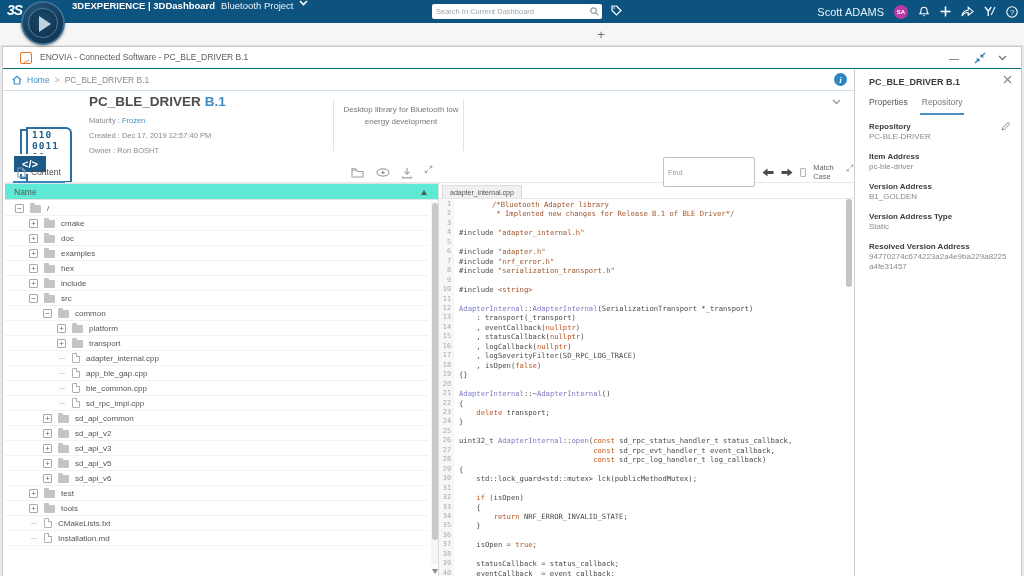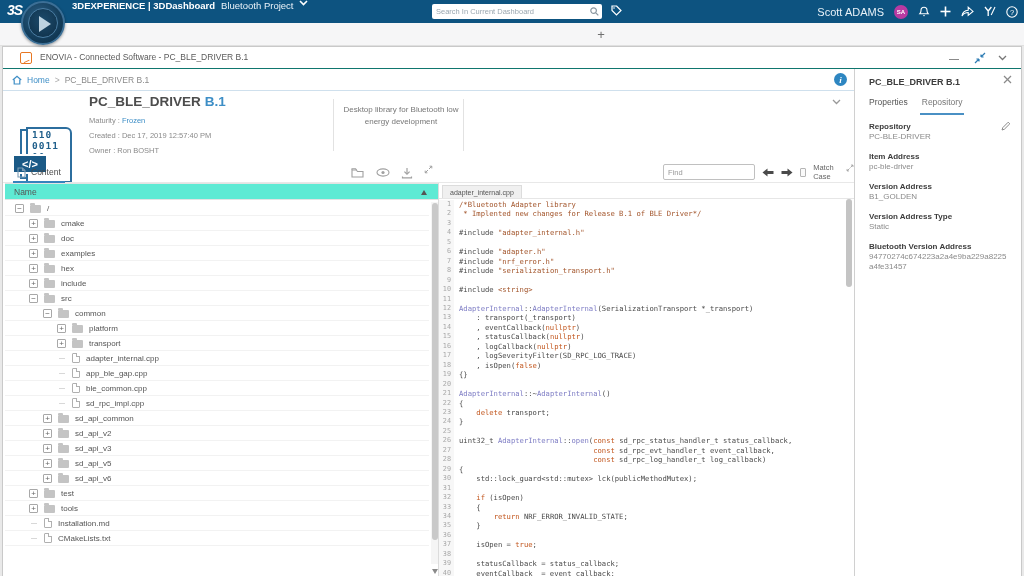--- a/index.html
+++ b/index.html
@@ -97,21 +97,21 @@
   .ih-chev{position:absolute;right:13px;top:8px;}
 
   
   .ctoolbar{position:absolute;left:0;top:92px;right:0;height:22px;border-bottom:1px solid #e8e8e8;}
   .content-tab{position:absolute;left:10px;top:0;height:22px;display:flex;align-items:center;gap:5px;
     padding:0 4px;}
   .content-tab .underline{position:absolute;left:0;right:0;bottom:0;height:2px;background:var(--accent);}
   .content-tab-label{font-size:8.5px;color:#4a4a4a;}
   .treetools{position:absolute;left:348px;top:4px;display:flex;gap:11px;align-items:center;}
   .findbar{position:absolute;left:660px;top:0;right:0;height:22px;display:flex;align-items:center;gap:7px;}
-  .findbar input{width:92px;height:16px;border:1px solid #c0c0c0;border-radius:2px;font-size:7.5px;
+  .findbar input{width:92px;height:30px;border:1px solid #c0c0c0;border-radius:2px;font-size:7.5px;
     padding:0 4px;color:#555;outline:none;font-family:"Liberation Sans",sans-serif;}
   .findbar input::placeholder{color:#999;}
   .cbx{width:9px;height:9px;border:1px solid #b5b5b5;border-radius:1px;background:#fafafa;}
   .matchcase{font-size:7.5px;color:#666;}
   .mini-exp{margin-left:2px;margin-bottom:8px;}
 
   
   .workspace{position:absolute;left:0;top:114px;right:0;bottom:0;}
   .tree-pane{position:absolute;left:2px;top:0;width:433px;bottom:0;}
   .tree-header{position:absolute;left:0;top:0;right:0;height:17px;border-top:1px solid #e3e3e3;
@@ -142,21 +142,21 @@
   .code-tab{position:absolute;left:3px;top:2px;height:13px;padding:0 7px;background:#f0f0f0;
     border:1px solid #dcdcdc;border-bottom:none;font-size:7px;color:#555;display:flex;align-items:center;}
   .code-area{position:absolute;left:0;top:15px;right:0;bottom:0;background:#fff;
     border-top:1px solid #e6e6e6;}
   .gutter{position:absolute;left:0;top:1px;width:15px;bottom:0;background:#f7f7f7;text-align:right;
     padding-right:3px;font-family:"DejaVu Sans Mono",monospace;font-size:6.8px;color:#a8a8a8;
     line-height:9.45px;}
   .clines{position:absolute;left:15px;top:1px;right:8px;bottom:0;padding-left:5px;
     font-family:"DejaVu Sans Mono",monospace;font-size:7.2px;color:#4a4a4a;line-height:9.45px;
     white-space:pre;overflow:hidden;}
-  .cln .c{color:#a2542a;}
+  .cln .c{color:#a2542a;margin-left:33px;}
   .cln .s{color:#a2542a;}
   .cln .k{color:#c2571f;}
   .cln .cls{color:#7d7cc4;}
   .code-scroll{position:absolute;right:1px;top:16px;width:7px;bottom:2px;}
   .code-thumb{position:absolute;left:0;top:0;width:6px;height:88px;background:#c4c4c4;border-radius:3px;}
 
   
   .side-panel{position:absolute;left:851px;right:0;top:22px;bottom:0;background:#fff;
     border-left:1px solid #d0d0d0;}
   .sp-title{position:absolute;left:14px;top:8px;font-size:9px;font-weight:bold;color:#3c3c3c;}
@@ -479,26 +479,26 @@
               <span class="tlabel">test</span>
             </div>
             <div class="trow" style="padding-left: 24px;">
               <span class="texp">+</span>
               <span class="tico folder"></span>
               <span class="tlabel">tools</span>
             </div>
             <div class="trow" style="padding-left: 24px;">
               <span class="texp spacer"></span>
               <span class="tico file"></span>
-              <span class="tlabel">Installation.md</span>
+              <span class="tlabel">CMakeLists.txt</span>
             </div>
             <div class="trow" style="padding-left: 24px;">
               <span class="texp spacer"></span>
               <span class="tico file"></span>
-              <span class="tlabel">CMakeLists.txt</span>
+              <span class="tlabel">Installation.md</span>
             </div>
           </div>
         <div class="tree-scroll">
           <div class="tree-thumb"></div>
         </div>
         <div class="tree-down"></div>
       </div>
 
       <div class="code-pane">
         <div class="code-tab">adapter_internal.cpp</div>
@@ -583,19 +583,19 @@
         </div>
         <div class="pfield">
           <div class="pflabel">Version Address</div>
           <div class="pfvalue">B1_GOLDEN</div>
         </div>
         <div class="pfield">
           <div class="pflabel">Version Address Type</div>
           <div class="pfvalue">Static</div>
         </div>
         <div class="pfield">
-          <div class="pflabel">Bluetooth Version Address</div>
+          <div class="pflabel">Resolved Version Address</div>
           <div class="pfvalue">94770274c674223a2a4e9ba229a8225a4fe31457</div>
         </div>
       </div>
   </div>
 
 </div>
 
 </body></html>

